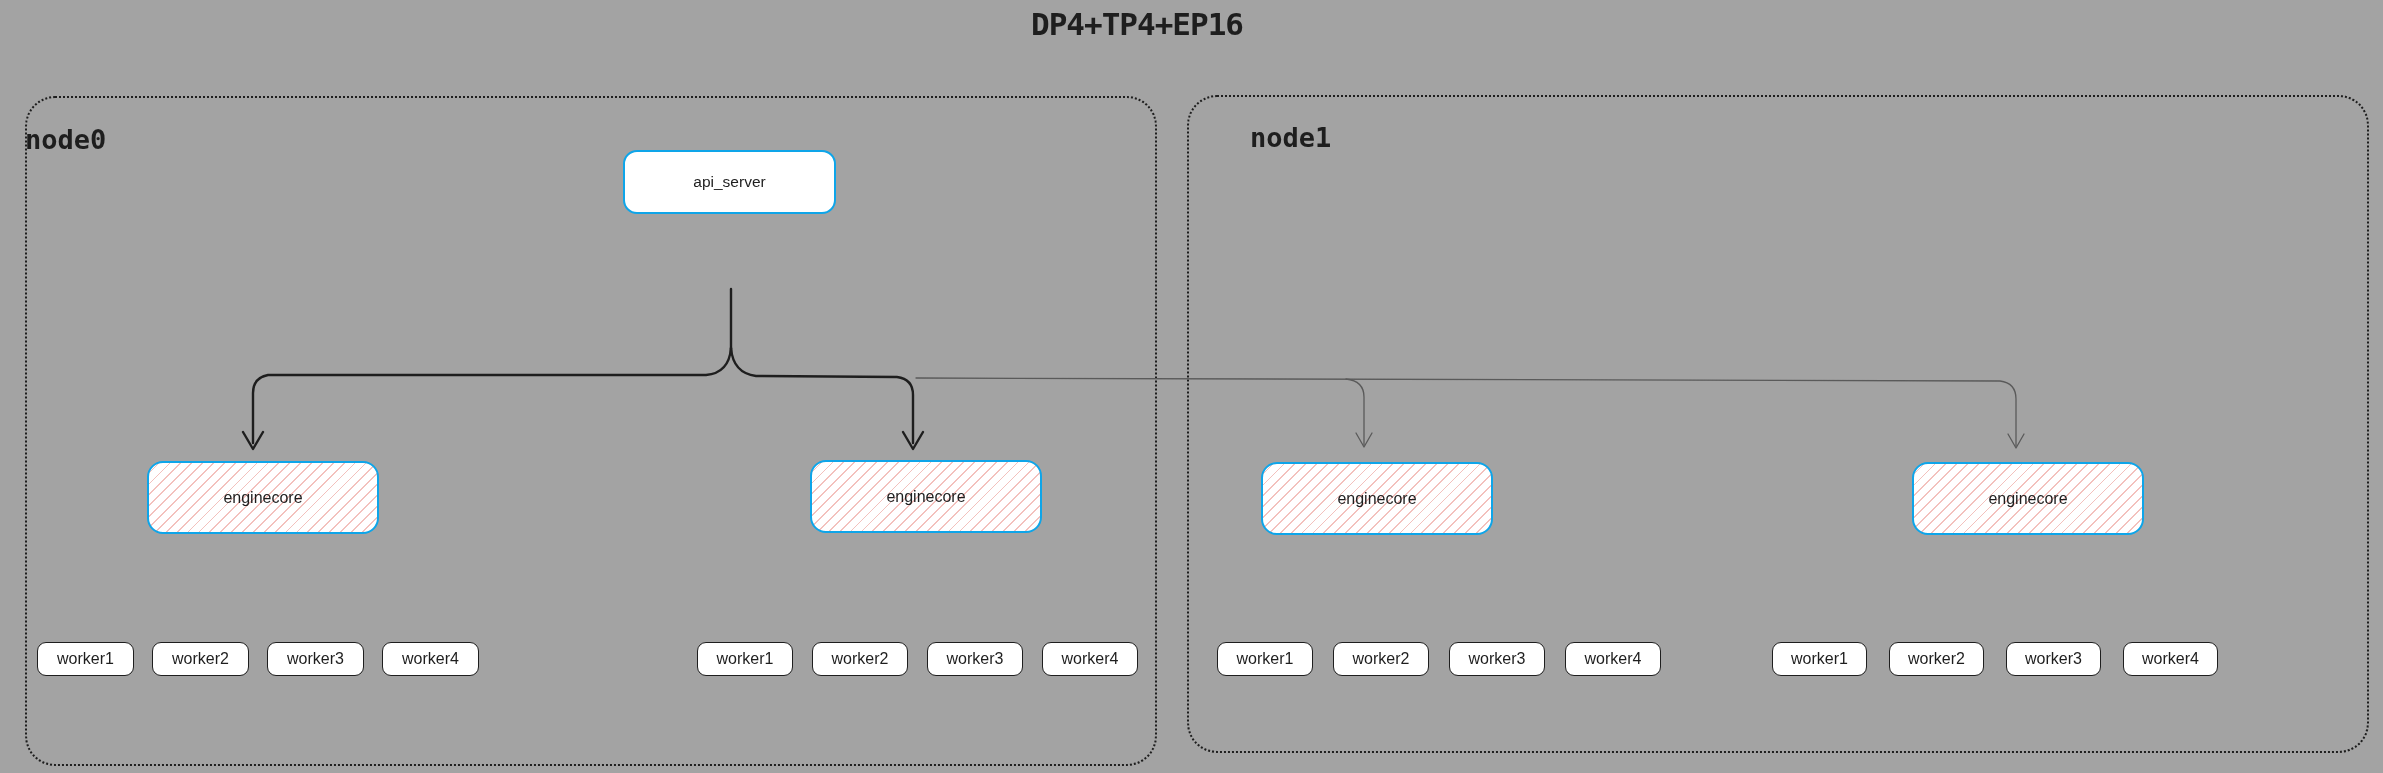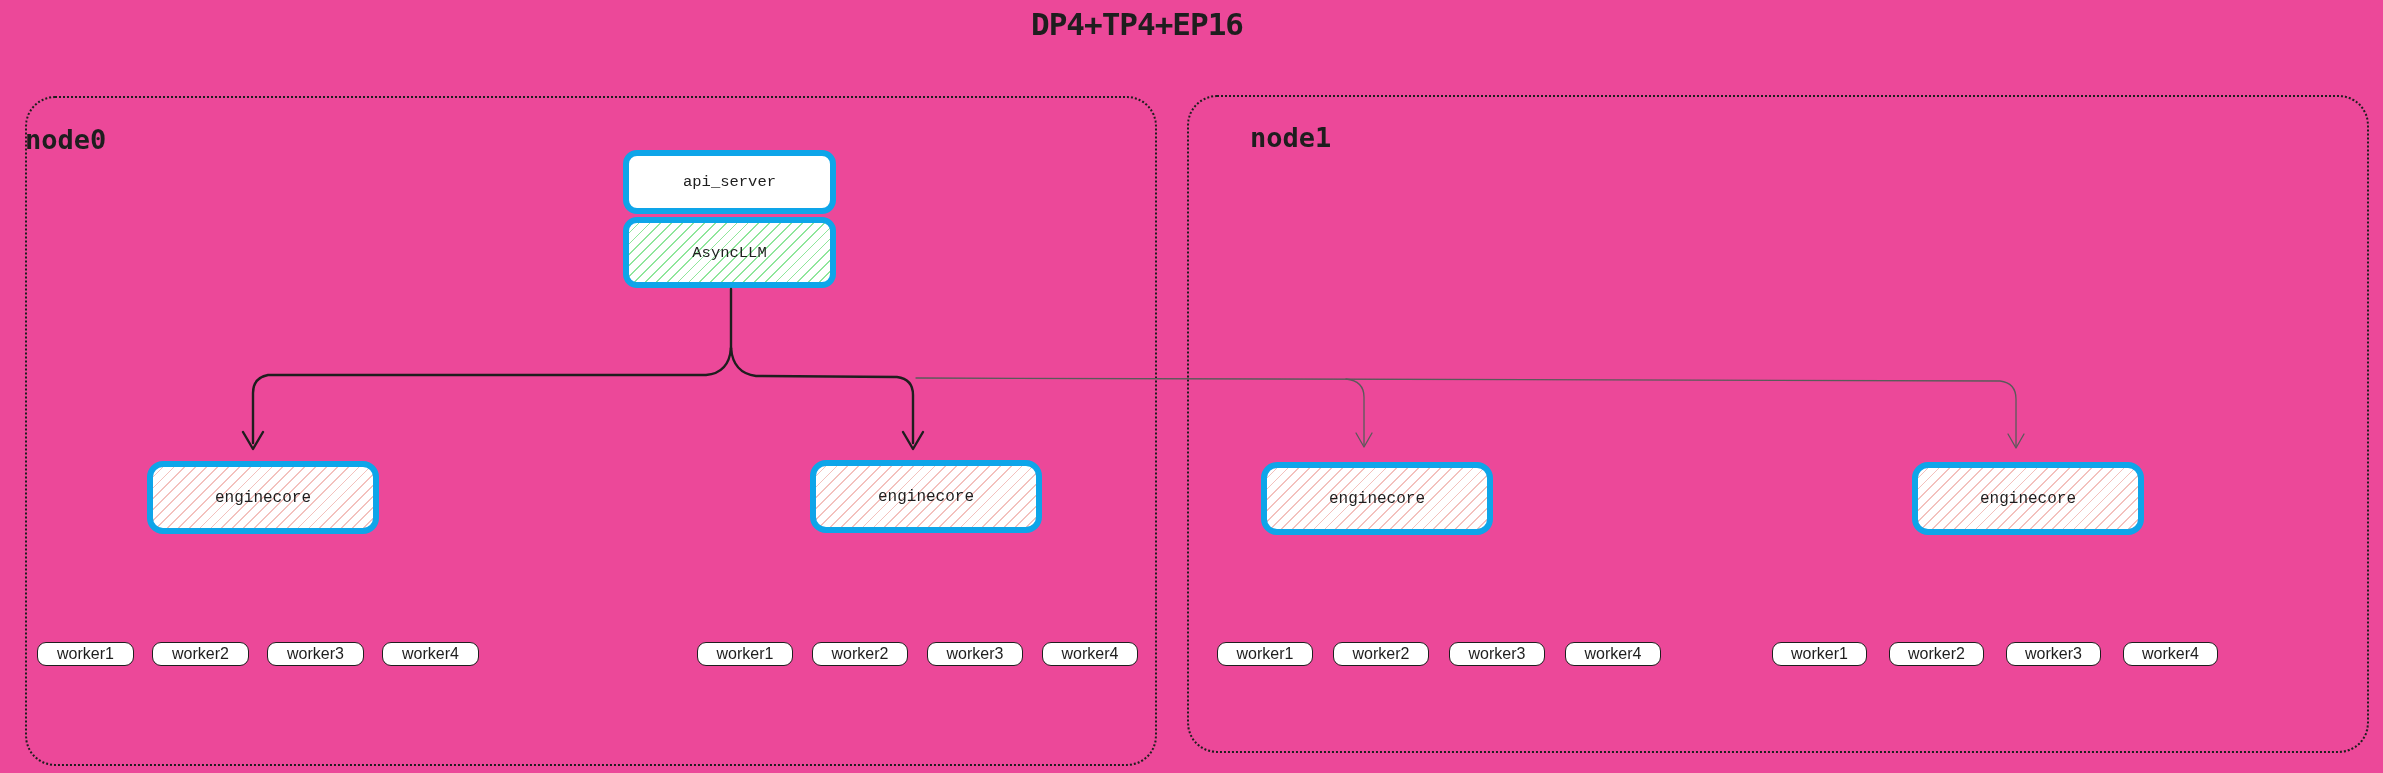--- a/index.html
+++ b/index.html
@@ -1,17 +1,17 @@
 <!DOCTYPE html>
 <html><head>
 <meta charset="utf-8">
 <style>
   html,body { margin:0; padding:0; background:#ffffff; }
   #canvas {
-    position:relative; width:2383px; height:773px; background:#ec4899;
+    position:relative; width:2383px; height:773px; background:#a3a3a3;
     font-family:"Liberation Sans", sans-serif; color:#1e1e1e; overflow:hidden;
   }
   .title {
     position:absolute; left:17px; top:6px; width:2240px; text-align:center;
     font-family:"DejaVu Sans Mono", monospace; font-size:31px; font-weight:600;
     color:#1e1e1e; letter-spacing:-1px;
   }
   .node-frame {
     position:absolute; border:2.5px dotted #1e1e1e; border-radius:30px;
     background:transparent; box-sizing:border-box;
@@ -20,22 +20,22 @@
   #node1-frame { left:1187px; top:95px; width:1182px; height:658px; }
   .node-label {
     position:absolute; font-family:"DejaVu Sans Mono", monospace;
     font-size:27px; font-weight:700; color:#1e1e1e;
   }
   #node0-label { left:25px; top:124px; }
   #node1-label { left:1212px; top:122px;margin-left:38px; }
   .box {
     position:absolute; box-sizing:border-box; display:flex;
     align-items:center; justify-content:center;
-    border:6px solid #0ea5e9; background:#ffffff;
-    font-size:16px; color:#1e1e1e; white-space:nowrap;font-family:Liberation Mono, monospace;
+    border:2px solid #0ea5e9; background:#ffffff;
+    font-size:16px; color:#1e1e1e; white-space:nowrap;
   }
   .proc { border-radius:14px; }
   #api-server-box { left:623px; top:150px; width:213px; height:64px; font-size:15.5px; }
   #asyncllm-box   { left:623px; top:217px; width:213px; height:71px; font-size:15.5px; }
   .hatch-green {
     background-image: repeating-linear-gradient(135deg,
       rgba(255,255,255,0) 0px, rgba(255,255,255,0) 6.5px,
       #8fe69b 6.5px, #8fe69b 7.7px);
   }
   .hatch-pink {
@@ -47,21 +47,21 @@
   #enginecore-0 { left:147px;  top:461px; }
   #enginecore-1 { left:810px;  top:460px; }
   #enginecore-2 { left:1261px; top:462px; }
   #enginecore-3 { left:1912px; top:462px; }
   .worker-row { position:absolute; top:642px; height:38px; display:flex; }
   #worker-row-0 { left:37px;   gap:18px; }
   #worker-row-1 { left:697px;  gap:19px; }
   #worker-row-2 { left:1217px; gap:20px; }
   #worker-row-3 { left:1772px; gap:22px; }
   .worker {
-    box-sizing:border-box; width:97px; height:24px; border:1.8px solid #1e1e1e;
+    box-sizing:border-box; width:97px; height:34px; border:1.8px solid #1e1e1e;
     border-radius:9px; background:#ffffff; display:flex; align-items:center;
     justify-content:center; font-size:16px; color:#1e1e1e;
   }
   #worker-row-1 .worker, #worker-row-2 .worker { width:96px; }
   #worker-row-3 .worker { width:95px; }
   #edges { position:absolute; left:0; top:0; pointer-events:none; }
 </style>
 </head>
 <body>
 
@@ -70,23 +70,20 @@
   <div class="title">DP4+TP4+EP16</div>
 
   <div class="node-frame" id="node0-frame"></div>
   <div class="node-frame" id="node1-frame"></div>
 
   <div class="node-label" id="node0-label">node0</div>
   <div class="node-label" id="node1-label">node1</div>
 
   <div class="box proc" id="api-server-box">
     <span>api_server</span>
-  </div>
-  <div class="box proc hatch-green" id="asyncllm-box">
-    <span>AsyncLLM</span>
   </div>
 
   <svg id="edges" width="2383" height="773" viewBox="0 0 2383 773">
 
     <path d="M 731 289 L 731 354" fill="none" stroke="#1e1e1e" stroke-width="2.4" stroke-linecap="round"></path>
 
     <path d="M 731 348 Q 729 373 706 375 L 268 375 Q 253 378 253 393 L 253 443" fill="none" stroke="#1e1e1e" stroke-width="2.4" stroke-linecap="round"></path>
     <polyline points="243,432 253,449 263,432" fill="none" stroke="#1e1e1e" stroke-width="2.4" stroke-linecap="round" stroke-linejoin="round"></polyline>
 
     <path d="M 731 348 Q 733 373 756 376 L 897 377 Q 913 379 913 395 L 913 443" fill="none" stroke="#1e1e1e" stroke-width="2.4" stroke-linecap="round"></path>

